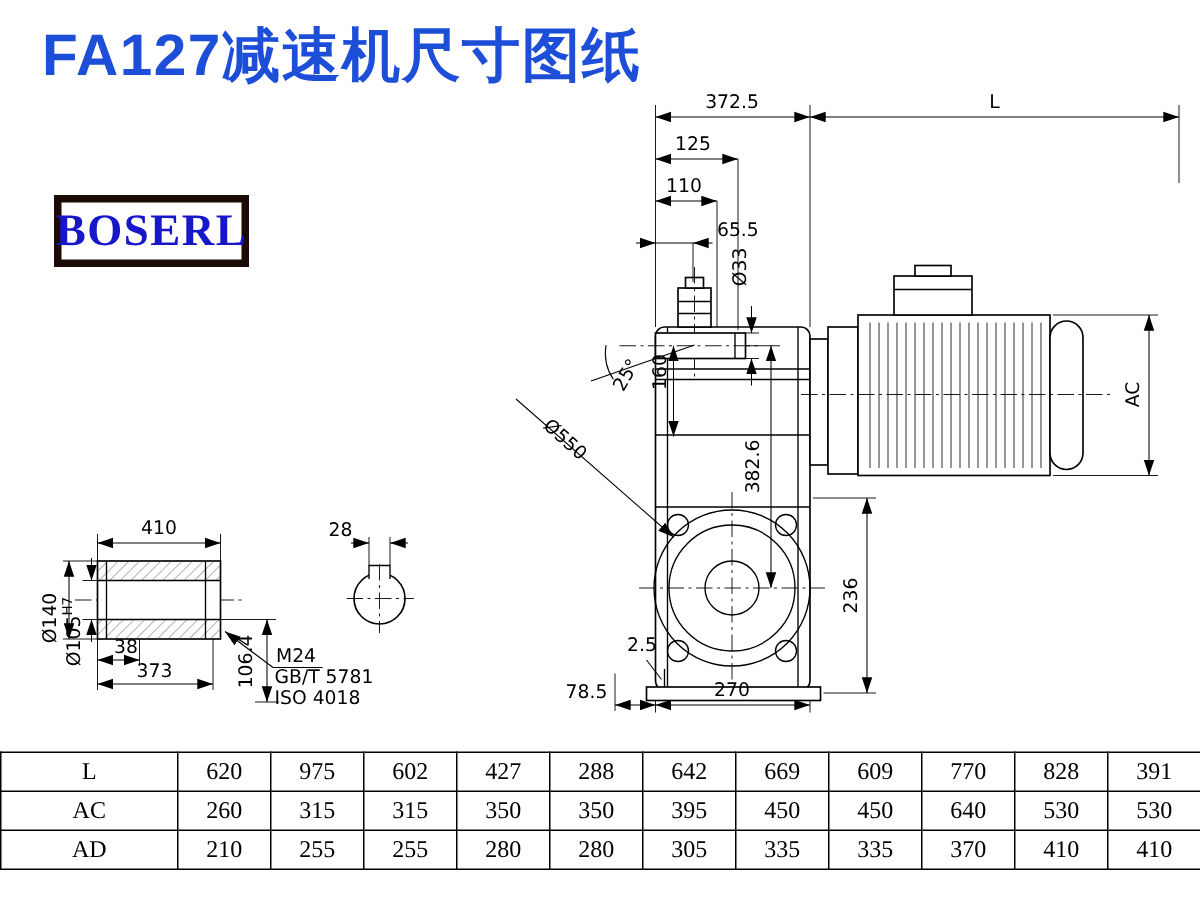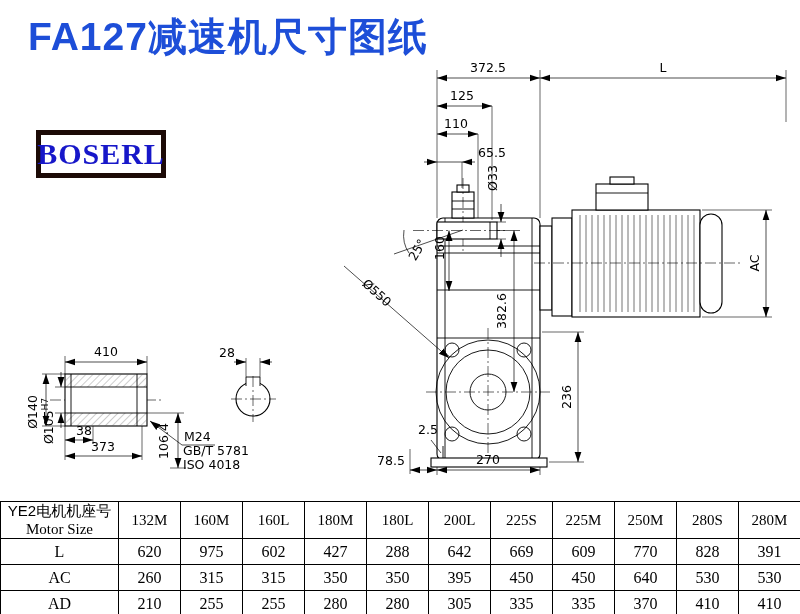--- a/index.html
+++ b/index.html
@@ -275,37 +275,20 @@
         <col class="cn">
         <col class="cn">
       <col class="cn">
         <col class="cn">
         <col class="cn">
         <col class="cn">
         <col class="cn">
         <col class="cn">
     </colgroup>
     <tbody>
-      <tr class="hdr">
-        <th>
-          <div class="lbl-cn">YE2电机机座号</div>
-          <div class="lbl-en">Motor Size</div>
-        </th>
-        <th>132M</th>
-        <th>160M</th>
-        <th>160L</th>
-        <th>180M</th>
-        <th>180L</th>
-        <th>200L</th>
-        <th>225S</th>
-        <th>225M</th>
-        <th>250M</th>
-        <th>280S</th>
-        <th>280M</th>
-      </tr>
       <tr>
         <th>L</th>
         <td>620</td>
         <td>975</td>
         <td>602</td>
         <td>427</td>
         <td>288</td>
         <td>642</td>
         <td>669</td>
         <td>609</td>

